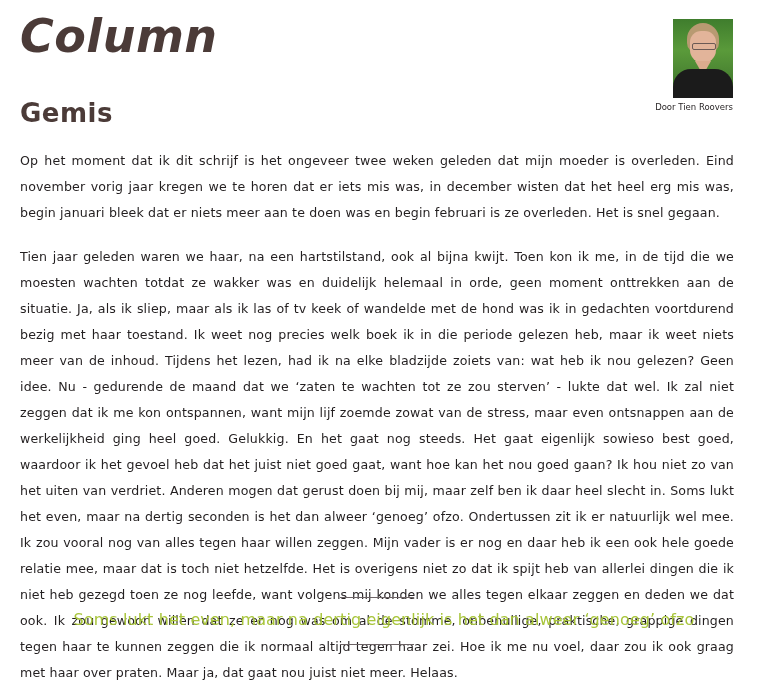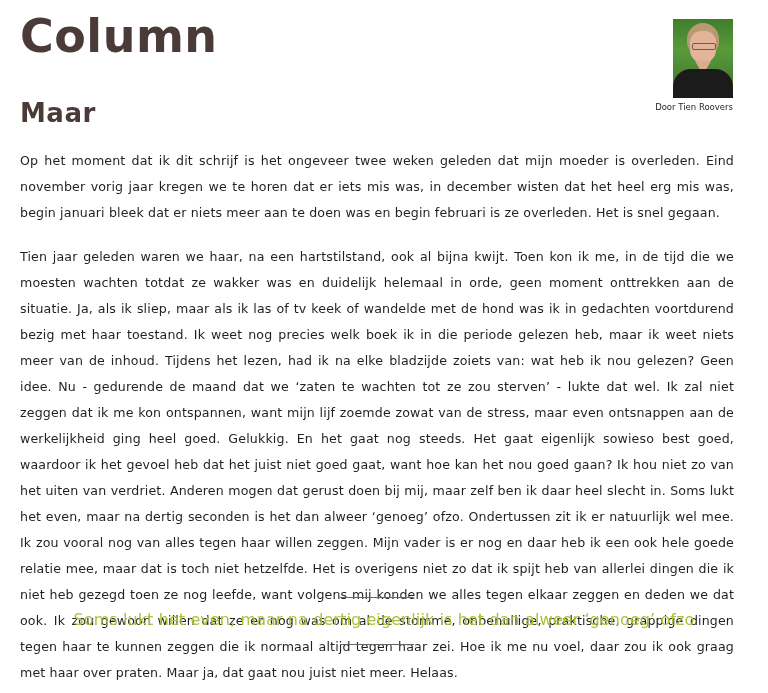--- a/index.html
+++ b/index.html
@@ -1,37 +1,37 @@
 <!DOCTYPE html>
 <html><head>
   <meta charset="utf-8">
   <style>
     html, body { margin: 0; padding: 0; background: #ffffff; }
     body { width: 768px; height: 693px; position: relative; overflow: hidden; font-family: "DejaVu Sans", sans-serif; color: #231f20; }
-    .title { position: absolute; left: 20px; top: 8px; font-size: 46px; font-weight: bold; color: #4b3b38; letter-spacing: 0.5px; margin: 0; line-height: 56px; }
+    .title { position: absolute; left: 20px; top: 8px; font-size: 46px; font-weight: bold; color: #4b3b38; letter-spacing: 0.5px; margin: 0; line-height: 56px; font-style: italic; }
     .subtitle { position: absolute; left: 20px; top: 96px; font-size: 26px; font-weight: bold; color: #4b3b38; margin: 0; line-height: 34px; letter-spacing: 0.5px; }
     .photo { position: absolute; left: 673px; top: 19px; width: 60px; height: 79px; background: linear-gradient(180deg, #3f7d2d 0%, #5a9a3a 40%, #3a6e2a 100%); overflow: hidden; }
     .photo .hair { position: absolute; left: 14px; top: 4px; width: 32px; height: 30px; background: #b89a72; border-radius: 16px 16px 10px 10px; }
     .photo .face { position: absolute; left: 17px; top: 12px; width: 26px; height: 32px; background: #e2b49a; border-radius: 12px 12px 14px 14px; }
     .photo .glasses { position: absolute; left: 19px; top: 24px; width: 22px; height: 5px; border: 1px solid #6b5a55; border-radius: 2px; }
     .photo .shirt { position: absolute; left: 0; top: 50px; width: 60px; height: 30px; background: #1b1b1b; border-radius: 18px 18px 0 0; }
     .photo .neck { position: absolute; left: 22px; top: 42px; width: 16px; height: 14px; background: #dcab8e; clip-path: polygon(0 0, 100% 0, 50% 100%); }
     .byline { position: absolute; left: 621px; top: 102px; font-size: 8.5px; color: #231f20; width: 112px; text-align: right; }
     .body { position: absolute; left: 20px; top: 148px; width: 714px; font-size: 12.6px; line-height: 26px; color: #231f20; text-align: justify; letter-spacing: 0.15px; }
     .body p { margin: 0 0 18px 0; hyphens: auto; }
     .rule { position: absolute; left: 340px; width: 74px; height: 0; border-top: 1.5px solid #6d6466; }
     .rule.top { top: 597px; }
     .rule.bottom { top: 644px; }
     .quote { position: absolute; left: 0; top: 610px; width: 768px; text-align: center; font-size: 16px; color: #a8c53b; letter-spacing: 0.1px; }
   </style>
 </head>
 <body>
 
 <h1 class="title">Column</h1>
-<h2 class="subtitle">Maar</h2>
+<h2 class="subtitle">Gemis</h2>
 
 <div class="photo">
   <div class="hair"></div>
   <div class="face"></div>
   <div class="glasses"></div>
   <div class="neck"></div>
   <div class="shirt"></div>
 </div>
 <div class="byline">Door Tien Roovers</div>
 

